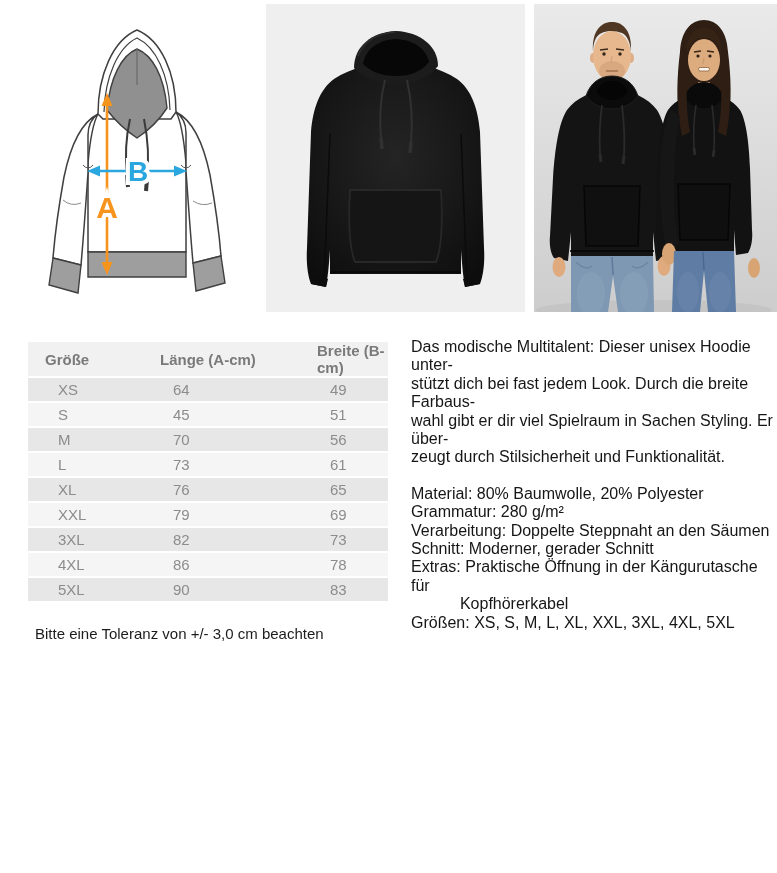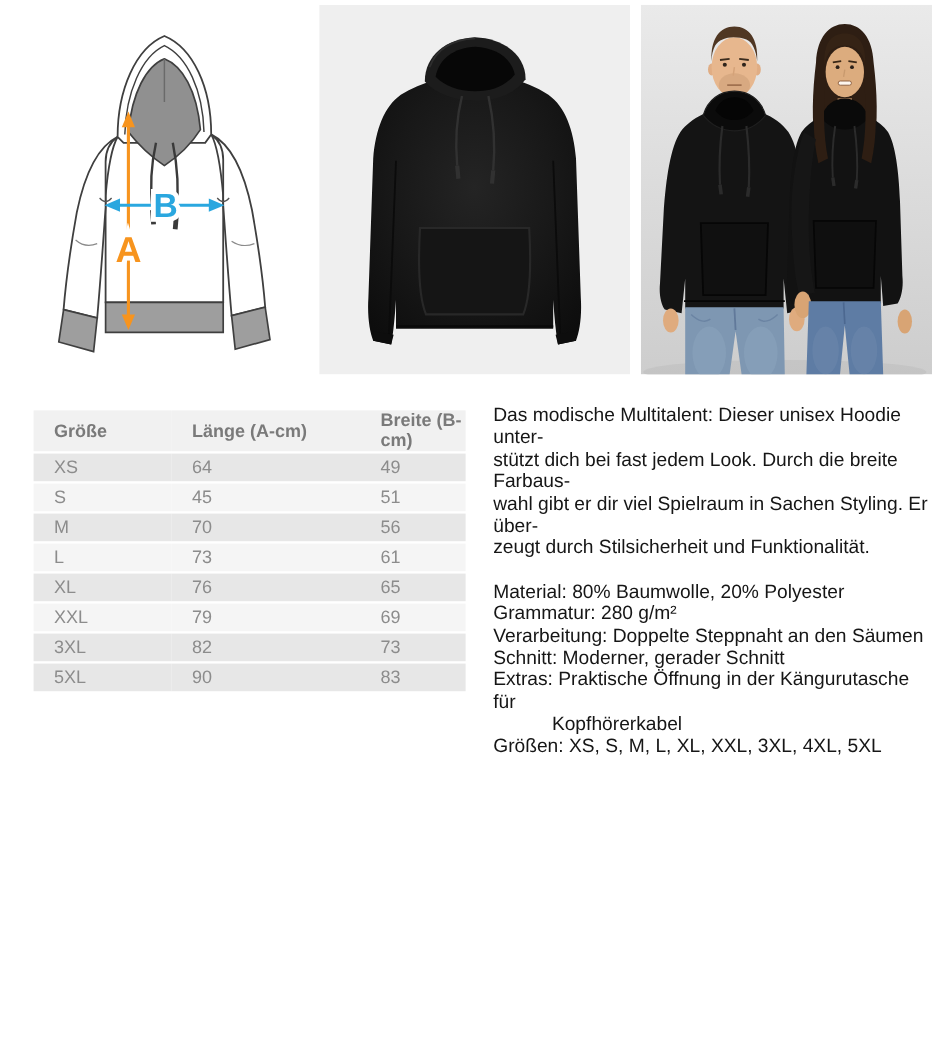--- a/index.html
+++ b/index.html
@@ -9,21 +9,21 @@
   
   .measure-diagram{position:absolute;left:25px;top:15px;width:225px;height:285px;}
   .product-photo{position:absolute;left:266px;top:4px;width:259px;height:308px;}
   .models-photo{position:absolute;left:534px;top:4px;width:243px;height:308px;}
 
   
   .size-table{position:absolute;left:28px;top:340px;width:360px;
               border-collapse:separate;border-spacing:0 2px;font-size:15px;color:#8c8c8c;}
   .size-table th{background:#f1f1f1;color:#7a7a7a;font-weight:700;text-align:left;
                  height:24px;padding:0 0 0 17px;font-size:15px;}
-  .size-table td{height:23px;padding:0 0 0 17px;}
+  .size-table td{height:23px;padding:0 0 0 30px;}
   .size-table .col-a{width:98px;}
   .size-table .col-b{width:140px;}
   .size-table tr.row-dark td{background:#e7e7e7;}
   .size-table tr.row-light td{background:#f5f5f5;}
 
   .tolerance-note{position:absolute;left:35px;top:625px;font-size:15px;color:#1c1c1c;}
 
   
   .description{position:absolute;left:411px;top:338px;width:366px;
                font-size:16px;line-height:18.4px;color:#161616;}
@@ -211,28 +211,34 @@
         <tr class="row-light">
           <td>XXL</td>
           <td>79</td>
           <td>69</td>
         </tr>
         <tr class="row-dark">
           <td>3XL</td>
           <td>82</td>
           <td>73</td>
         </tr>
+        <tr class="row-light">
+          <td>4XL</td>
+          <td>86</td>
+          <td>78</td>
+        </tr>
         <tr class="row-dark">
           <td>5XL</td>
           <td>90</td>
           <td>83</td>
         </tr>
       </tbody>
   </table>
 
+  <div class="tolerance-note">Bitte eine Toleranz von +/- 3,0 cm beachten</div>
 
   <div class="description">
     <p class="intro">Das modische Multitalent: Dieser unisex Hoodie unter-
 stützt dich bei fast jedem Look. Durch die breite Farbaus-
 wahl gibt er dir viel Spielraum in Sachen Styling. Er über-
 zeugt durch Stilsicherheit und Funktionalität.</p>
     <p class="specs">Material: 80% Baumwolle, 20% Polyester
 Grammatur: 280 g/m²
 Verarbeitung: Doppelte Steppnaht an den Säumen
 Schnitt: Moderner, gerader Schnitt

